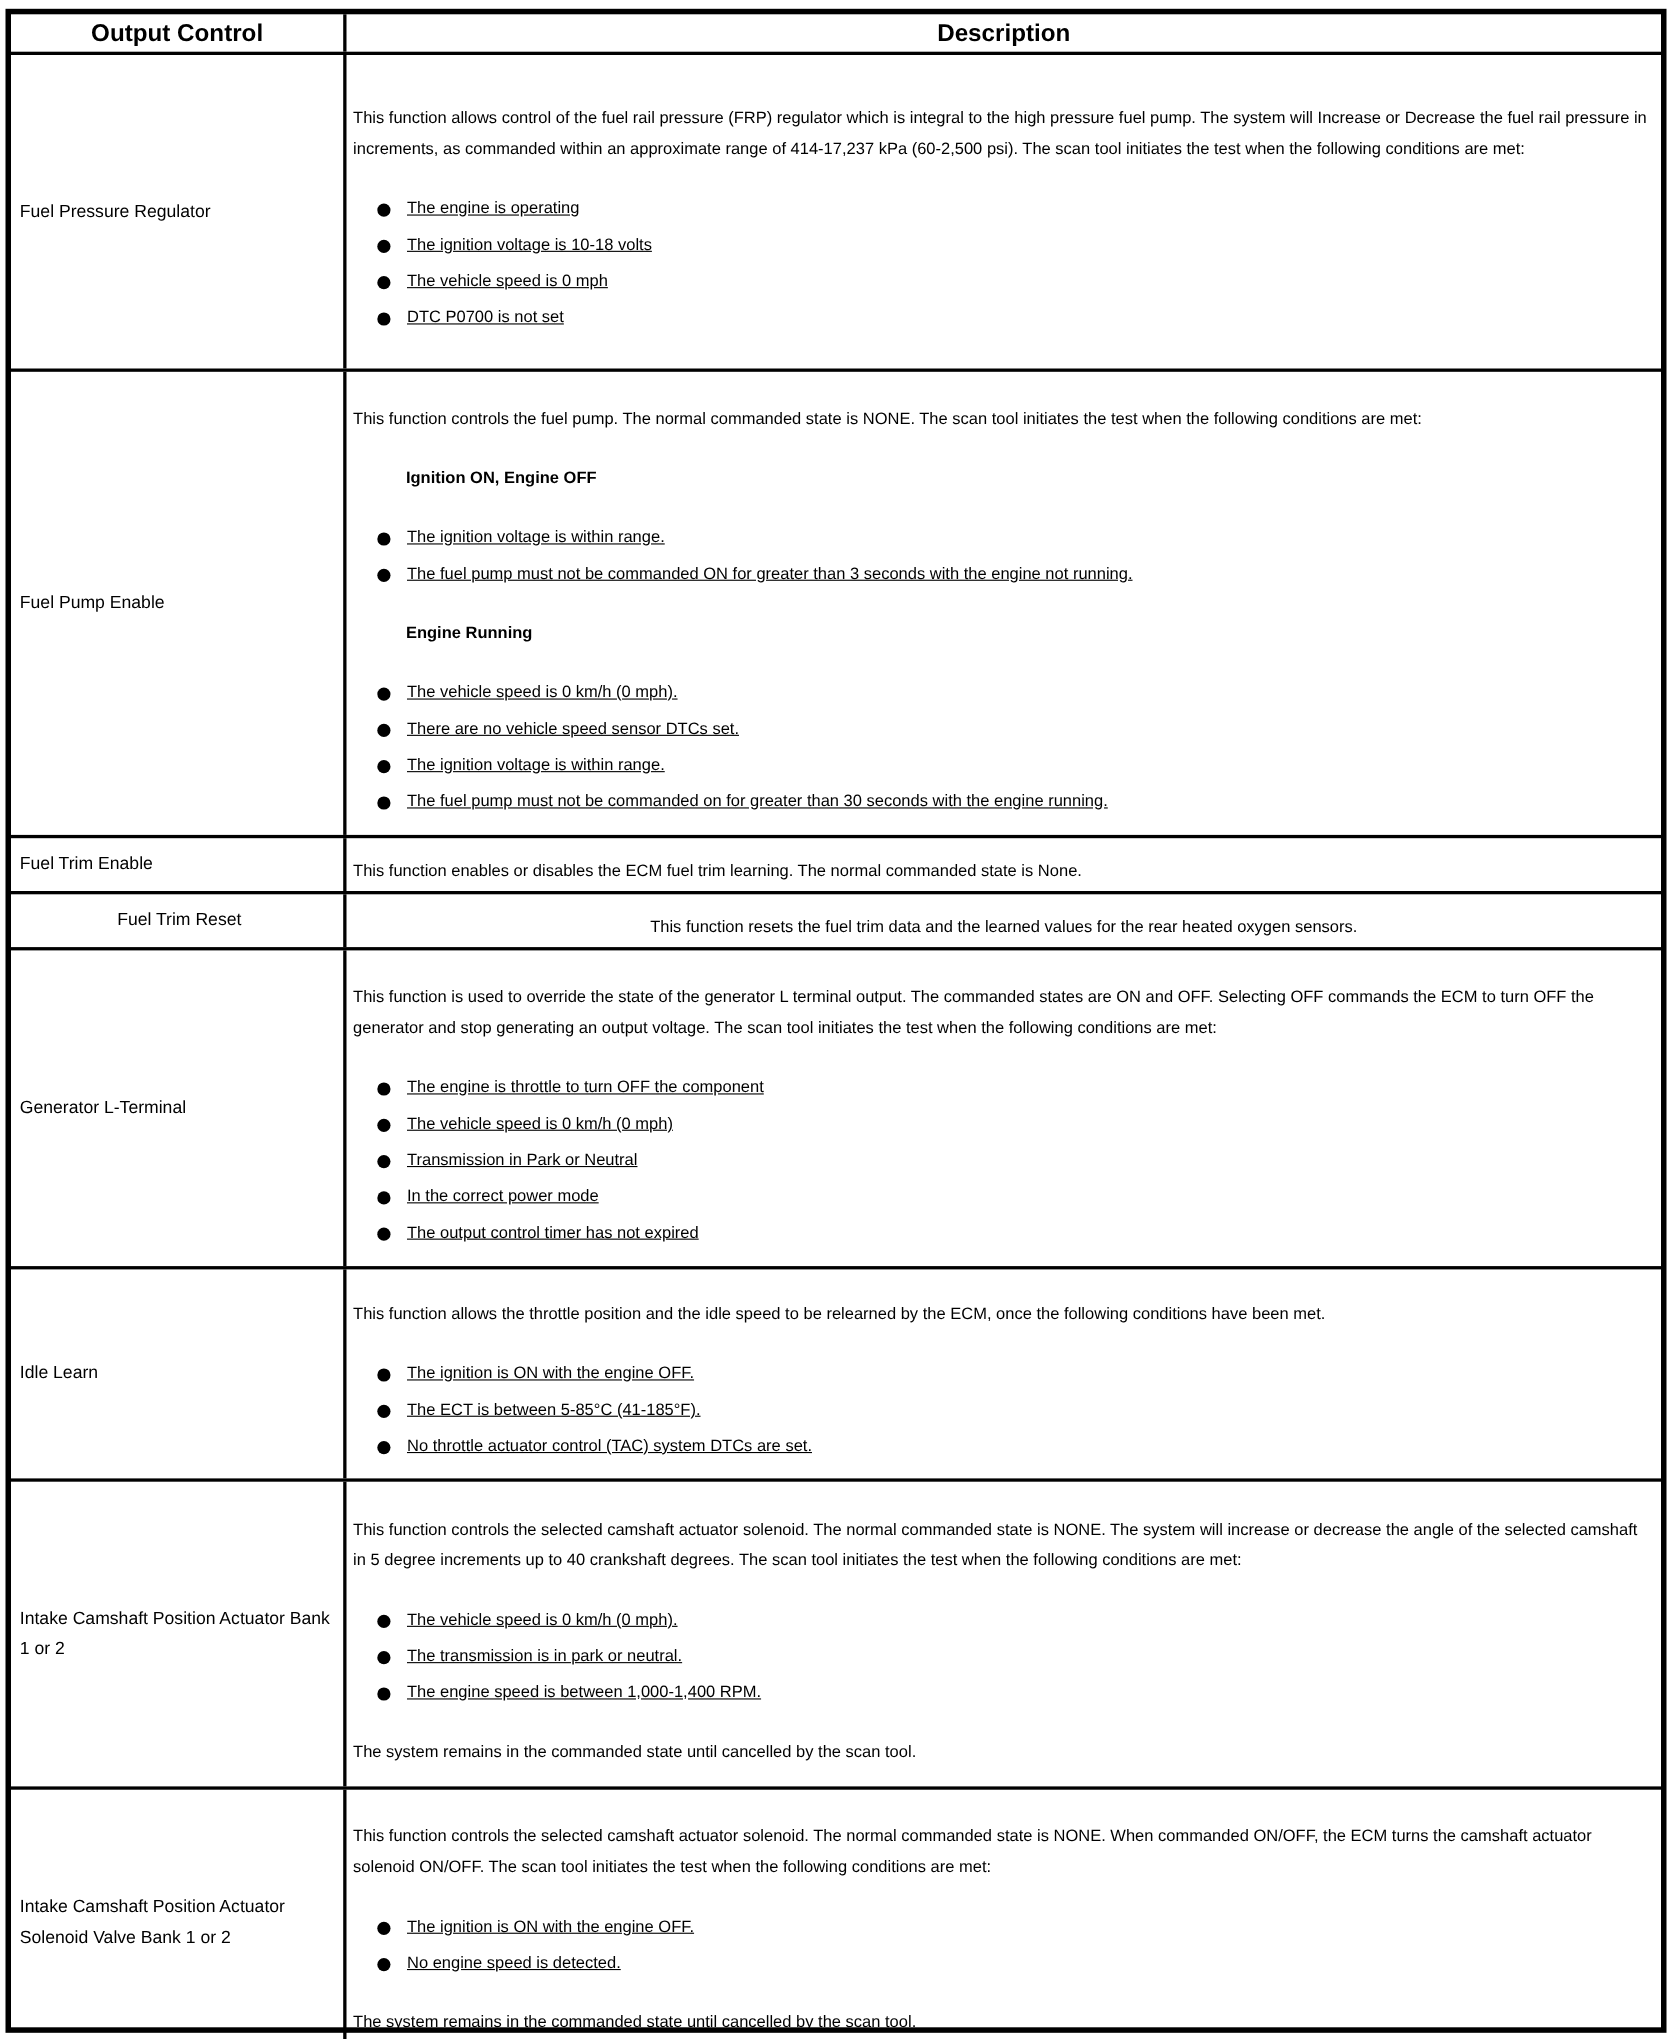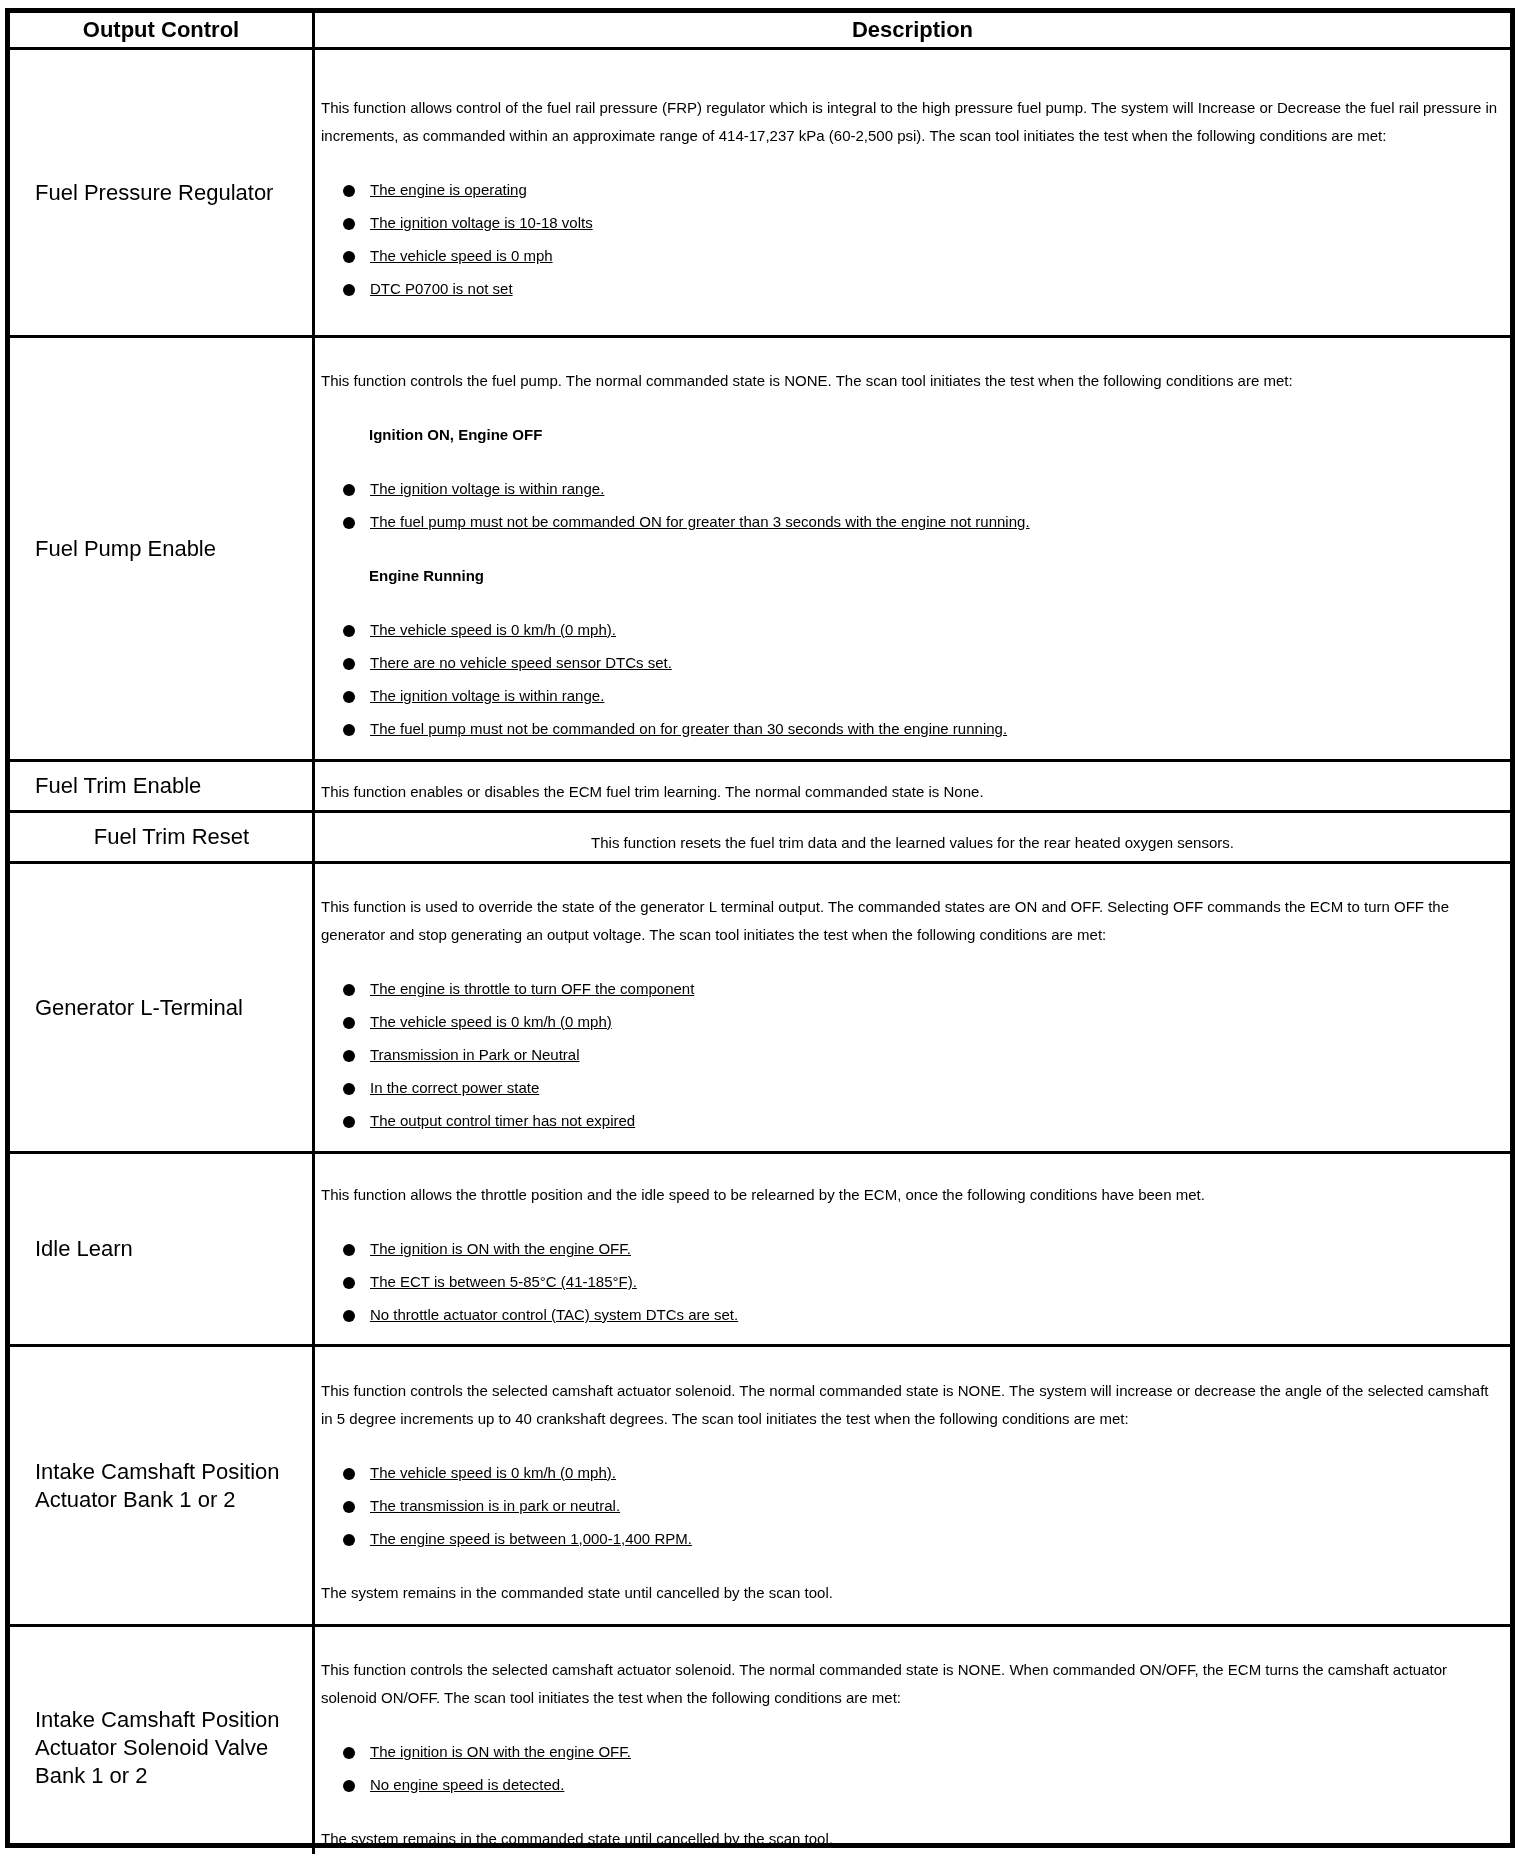--- a/index.html
+++ b/index.html
@@ -46,22 +46,22 @@
   .trow.r7 { flex: 1 1 auto; min-height: 242px; }
 
   .cell { box-sizing: border-box; }
   .cell-control {
     flex: 0 0 305px;
     width: 305px;
     border-right: 3px solid #000000;
     display: flex;
     flex-direction: column;
     justify-content: center;
-    padding: 3px 4px 3px 25px;
-    font-size: 22px;
+    padding: 3px 4px 3px 8px;
+    font-size: 16px;
     line-height: 28px;
   }
   .cell-desc {
     flex: 1 1 auto;
     display: flex;
     flex-direction: column;
     justify-content: center;
     padding: 16px 6px 4px 6px;
     font-size: 15px;
     line-height: 28px;
@@ -204,21 +204,21 @@
             <li>
               <span class="dot"></span>
               <span class="bullet-text">The vehicle speed is 0 km/h (0 mph)</span>
             </li>
             <li>
               <span class="dot"></span>
               <span class="bullet-text">Transmission in Park or Neutral</span>
             </li>
             <li>
               <span class="dot"></span>
-              <span class="bullet-text">In the correct power state</span>
+              <span class="bullet-text">In the correct power mode</span>
             </li>
             <li>
               <span class="dot"></span>
               <span class="bullet-text">The output control timer has not expired</span>
             </li>
           </ul>
         </div>
       </div><div class="trow r5">
         <div class="cell cell-control">
           <div>Idle Learn</div>

